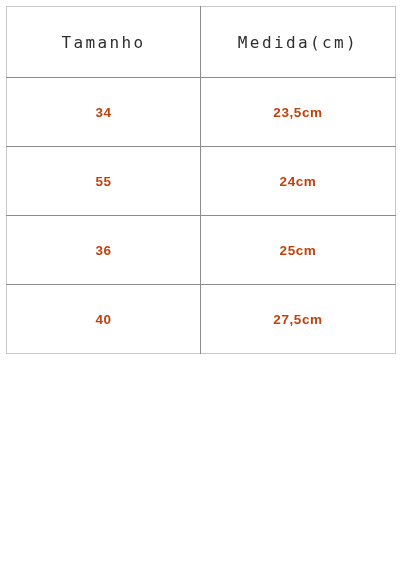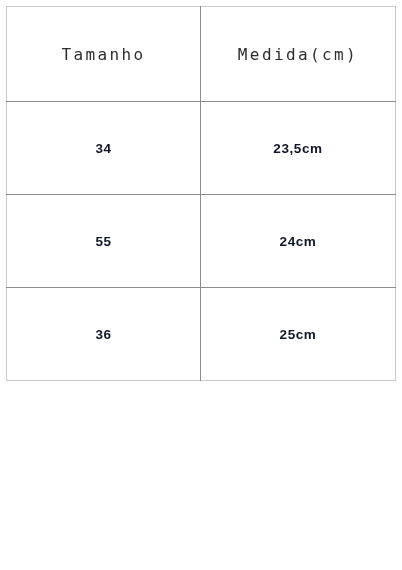--- a/index.html
+++ b/index.html
@@ -33,21 +33,21 @@
     border: 1px solid #c9c9c9;
   }
 
   .size-table col.col-size   { width: 194px; }
   .size-table col.col-meas   { width: 195px; }
 
   .size-table th,
   .size-table td {
     text-align: center;
     vertical-align: middle;
-    padding: 12px;
+    padding: 0;
     background: #ffffff;
   }
 
   
   .size-table th.col-a,
   .size-table td.col-a {
     border-right: 1px solid #8c8c8c;
   }
 
   
@@ -62,21 +62,21 @@
     font-size: 16px;
     letter-spacing: 2.4px;
     color: #2e2e2e;
   }
 
   .size-table tbody td {
     height: 68px;
     font-weight: 700;
     font-size: 13.5px;
     letter-spacing: 0.6px;
-    color: #0f172a;
+    color: #c2410c;
   }
 </style>
 </head>
 <body>
 
 <div class="page">
 
   <table class="size-table">
     <colgroup>
       <col class="col-size">
@@ -96,16 +96,20 @@
         <td class="col-b">23,5cm</td>
       </tr>
       <tr>
         <td class="col-a">55</td>
         <td class="col-b">24cm</td>
       </tr>
       <tr>
         <td class="col-a">36</td>
         <td class="col-b">25cm</td>
       </tr>
+      <tr>
+        <td class="col-a">40</td>
+        <td class="col-b">27,5cm</td>
+      </tr>
     </tbody>
   </table>
 
 </div>
 
 </body></html>

